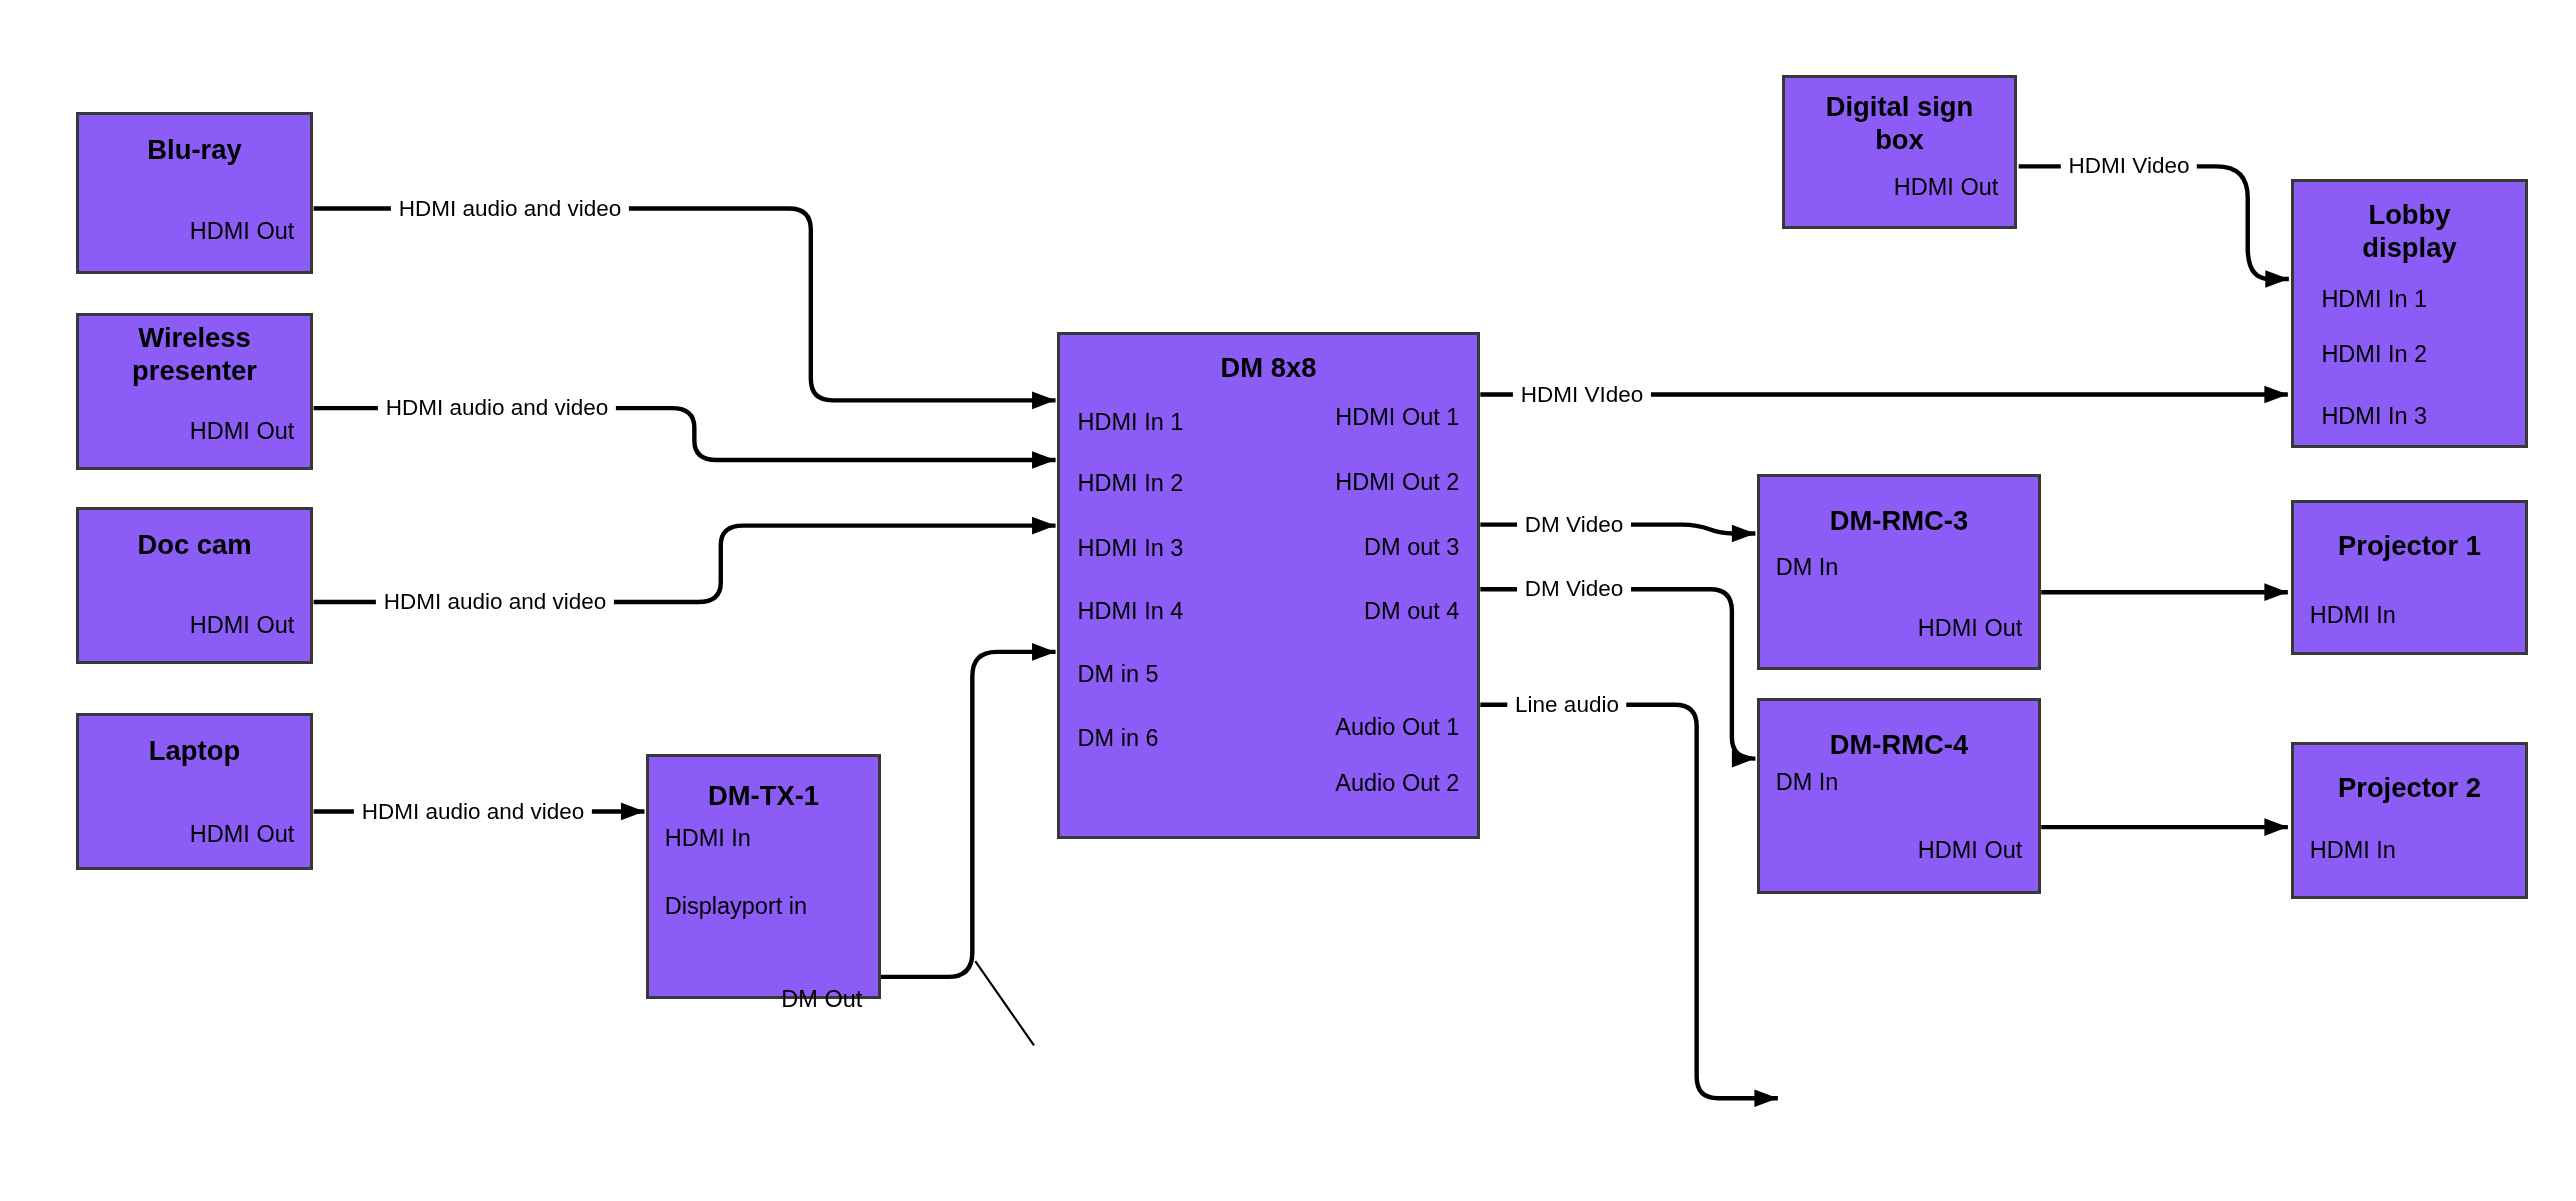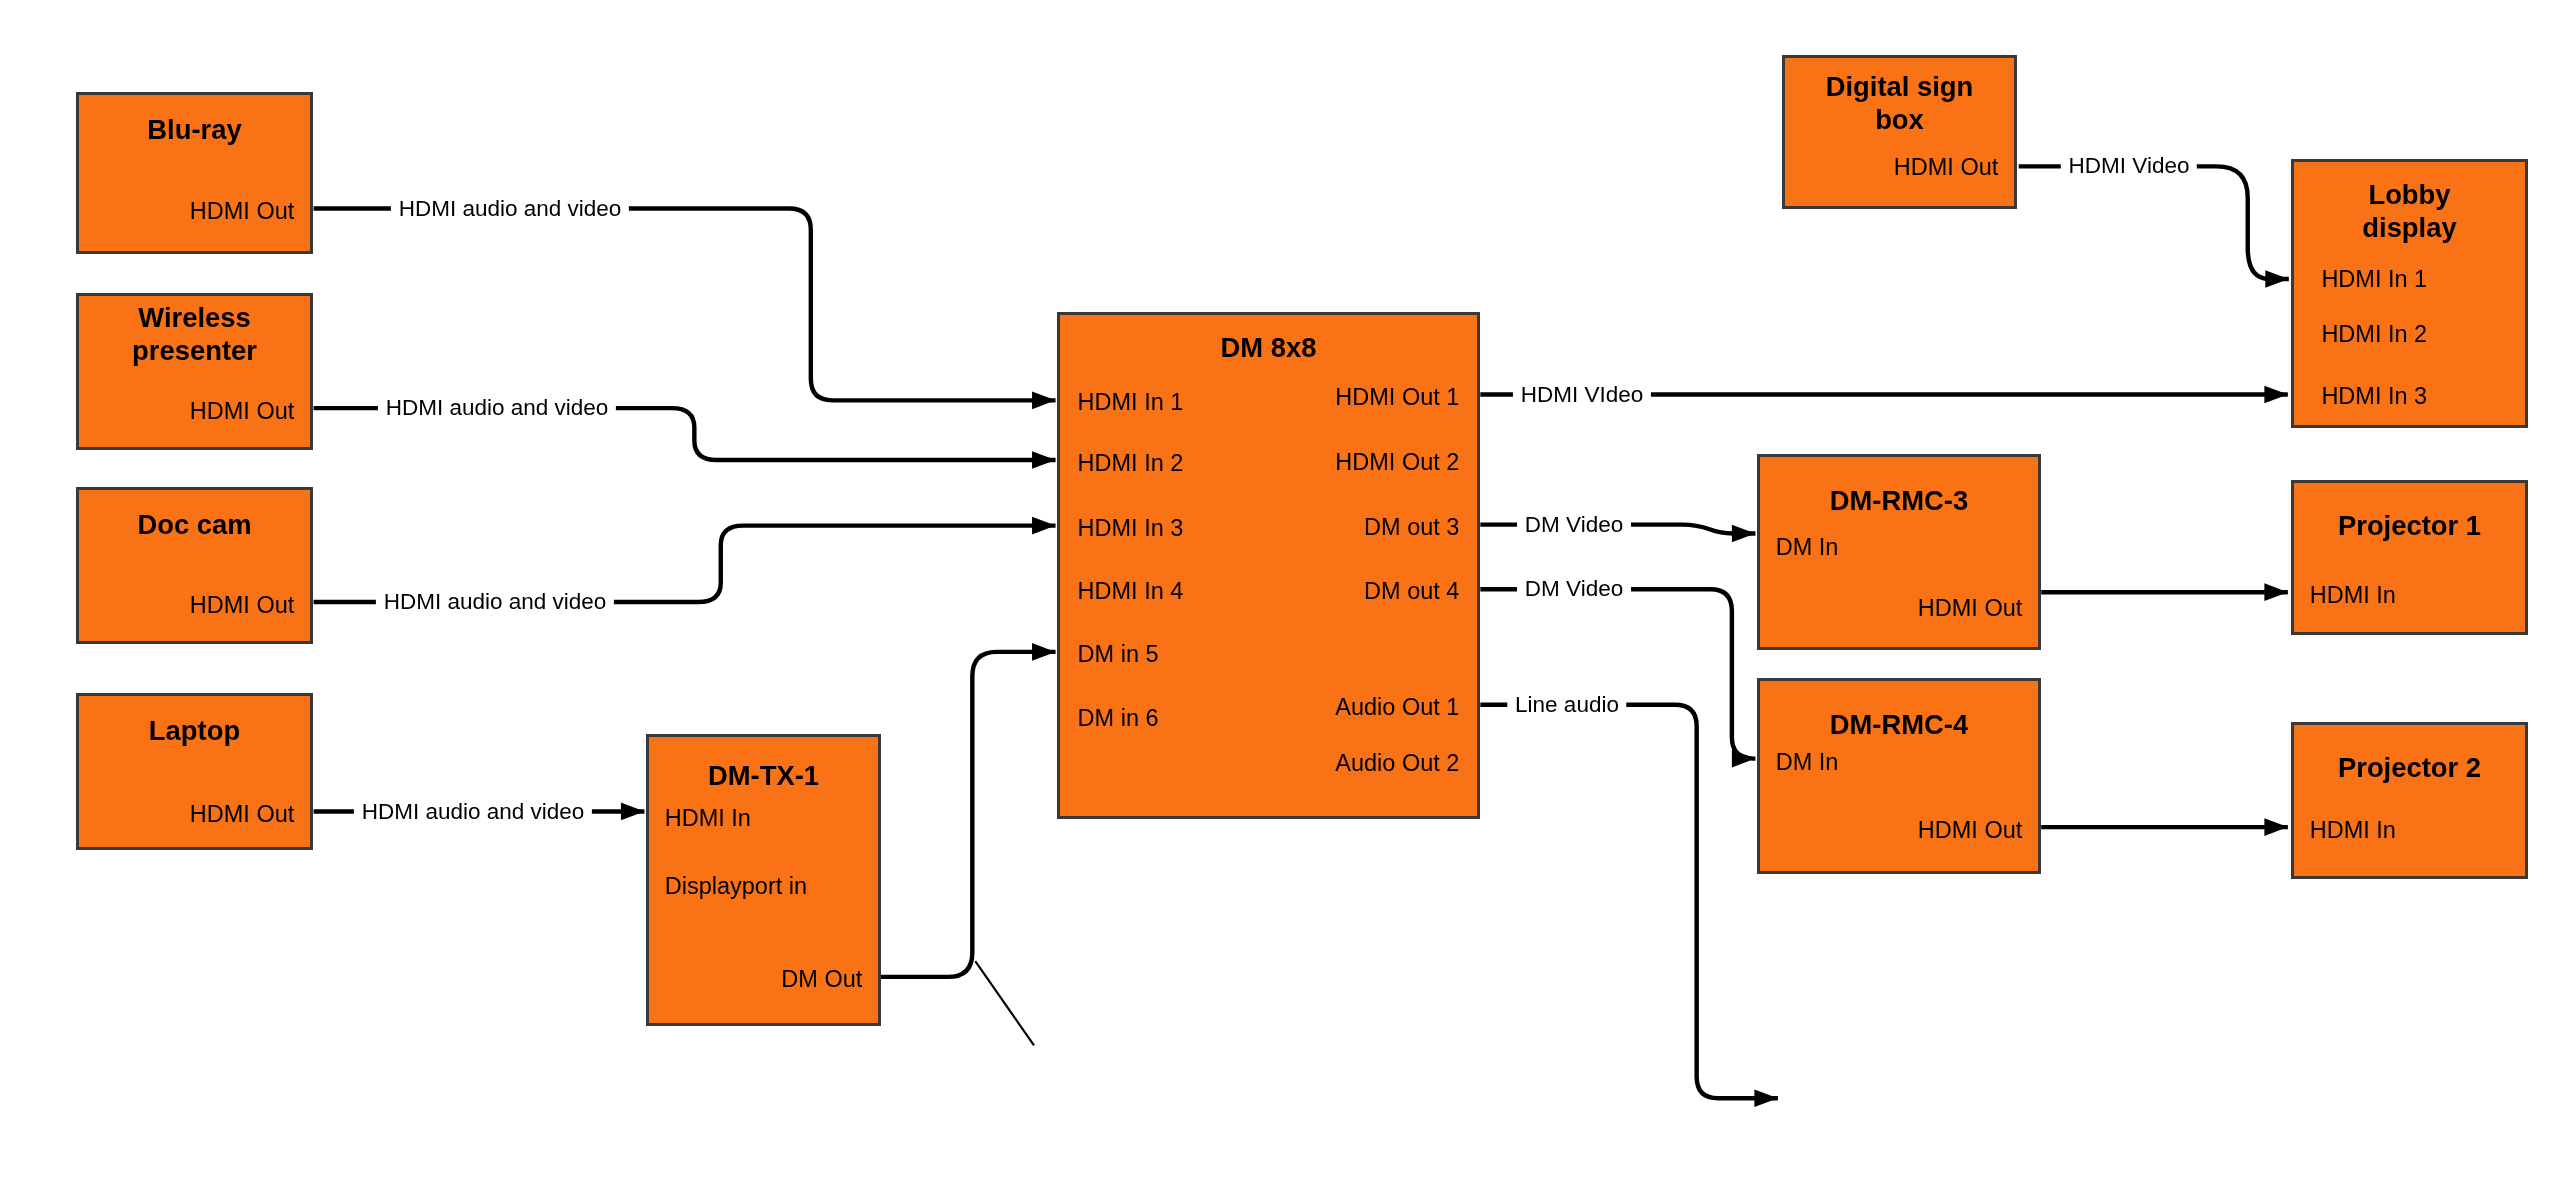--- a/index.html
+++ b/index.html
@@ -2,22 +2,22 @@
 <html><head>
 <meta charset="utf-8">
 <style>
   html,body{margin:0;padding:0;background:#ffffff;}
   #canvas{
     position:relative;width:2576px;height:1201px;background:#ffffff;overflow:hidden;
     font-family:"Liberation Sans", sans-serif;color:#000;
   }
   #wires{position:absolute;left:0;top:0;width:2576px;height:1201px;z-index:1;}
   .node{
-    position:absolute;background:#f97316;border:3.9px solid #383838;
-    box-sizing:border-box;z-index:2;
+    position:absolute;background:#8b5cf6;border:3.9px solid #383838;
+    box-sizing:border-box;z-index:2;margin-top:20px;
   }
   .node-title{
     position:absolute;left:0;right:0;text-align:center;
     font-weight:bold;font-size:27.4px;line-height:33px;
   }
   .node-title.narrow{left:50%;right:auto;transform:translateX(-50%);}
   .port{
     position:absolute;font-size:23.5px;line-height:29px;height:29px;white-space:nowrap;
   }
   .port.left{text-align:left;}
@@ -73,21 +73,21 @@
   <div class="node" style="left:76px;top:487px;width:237px;height:157px;">
     <div class="node-title" style="top:17.6px;">Doc cam</div>
     <div class="port right" style="top:101px;right:15.7px;">HDMI Out</div>
   </div>
 
   <div class="node" style="left:76px;top:693px;width:237px;height:157px;padding-left:36px;">
     <div class="node-title" style="top:17.6px;">Laptop</div>
     <div class="port right" style="top:104px;right:15.7px;">HDMI Out</div>
   </div>
 
-  <div class="node" style="left:646px;top:734px;width:235px;height:292px;">
+  <div class="node" style="left:646px;top:734px;width:235px;height:245px;">
     <div class="node-title" style="top:21.5px;">DM-TX-1</div>
     <div class="port left" style="top:67px;left:15.7px;">HDMI In</div>
     <div class="port left" style="top:135px;left:15.7px;">Displayport in</div>
     <div class="port right" style="top:228px;right:15.7px;">DM Out</div>
   </div>
 
   <div class="node" style="left:1057px;top:312px;width:423px;height:507px;">
     <div class="node-title" style="top:15.7px;">DM 8x8</div>
     <div class="port left" style="top:73px;left:17.6px;">HDMI In 1</div>
     <div class="port left" style="top:134px;left:17.6px;">HDMI In 2</div>

